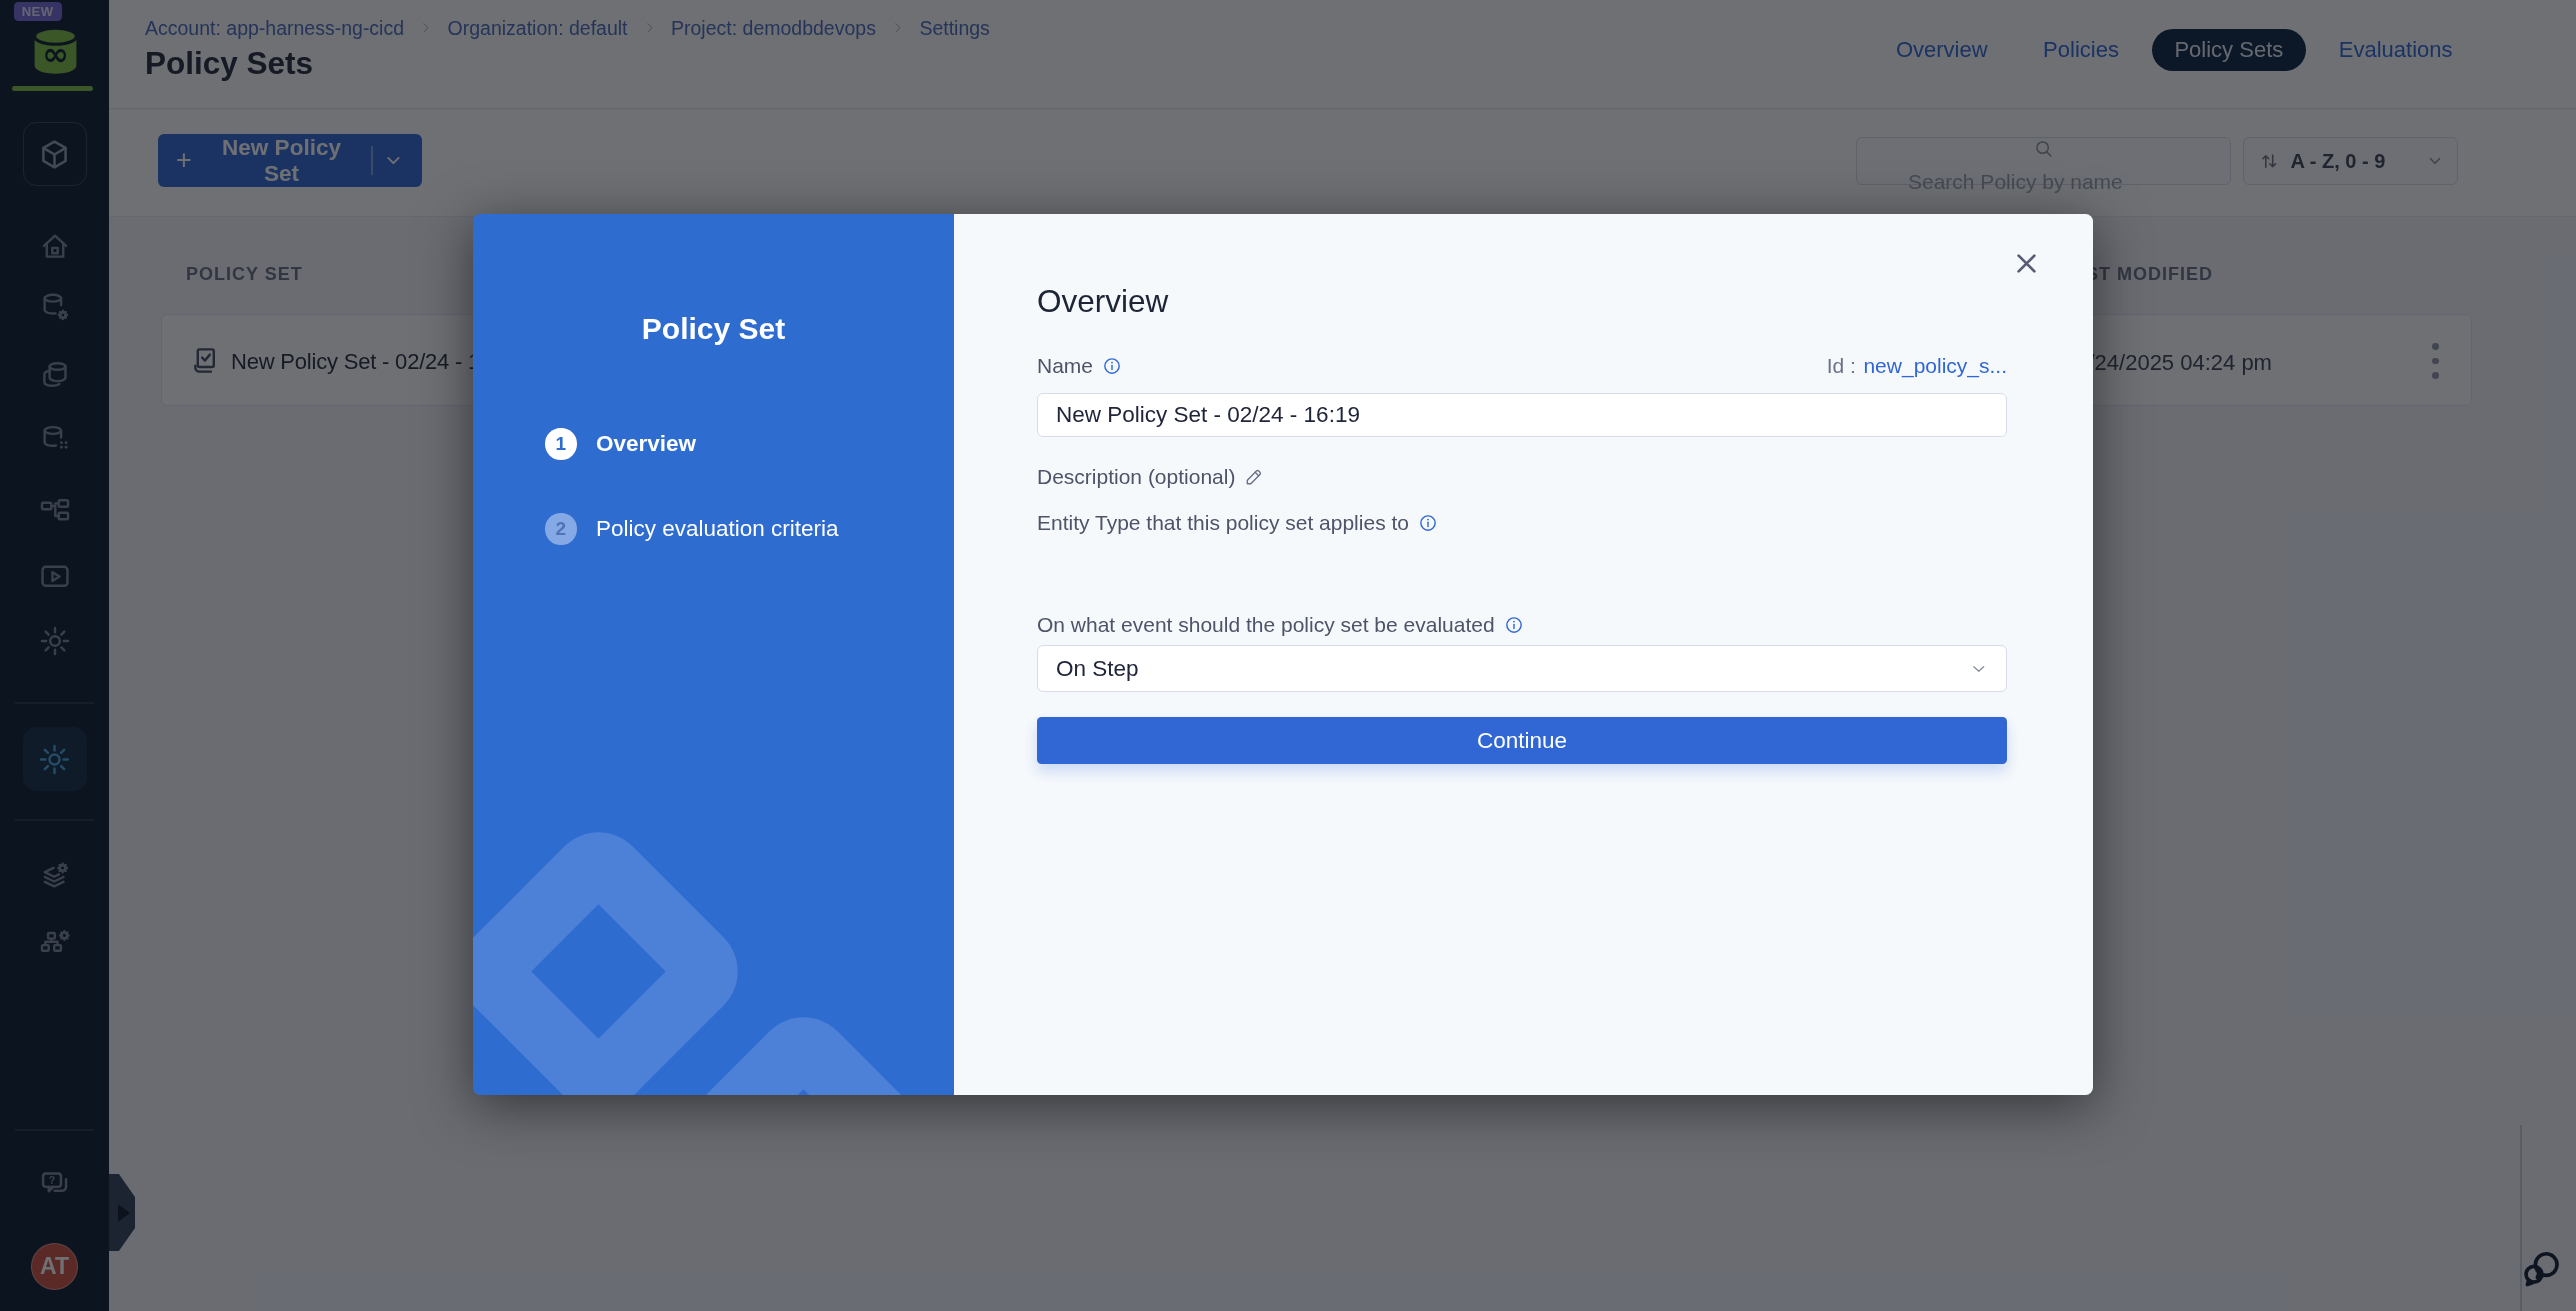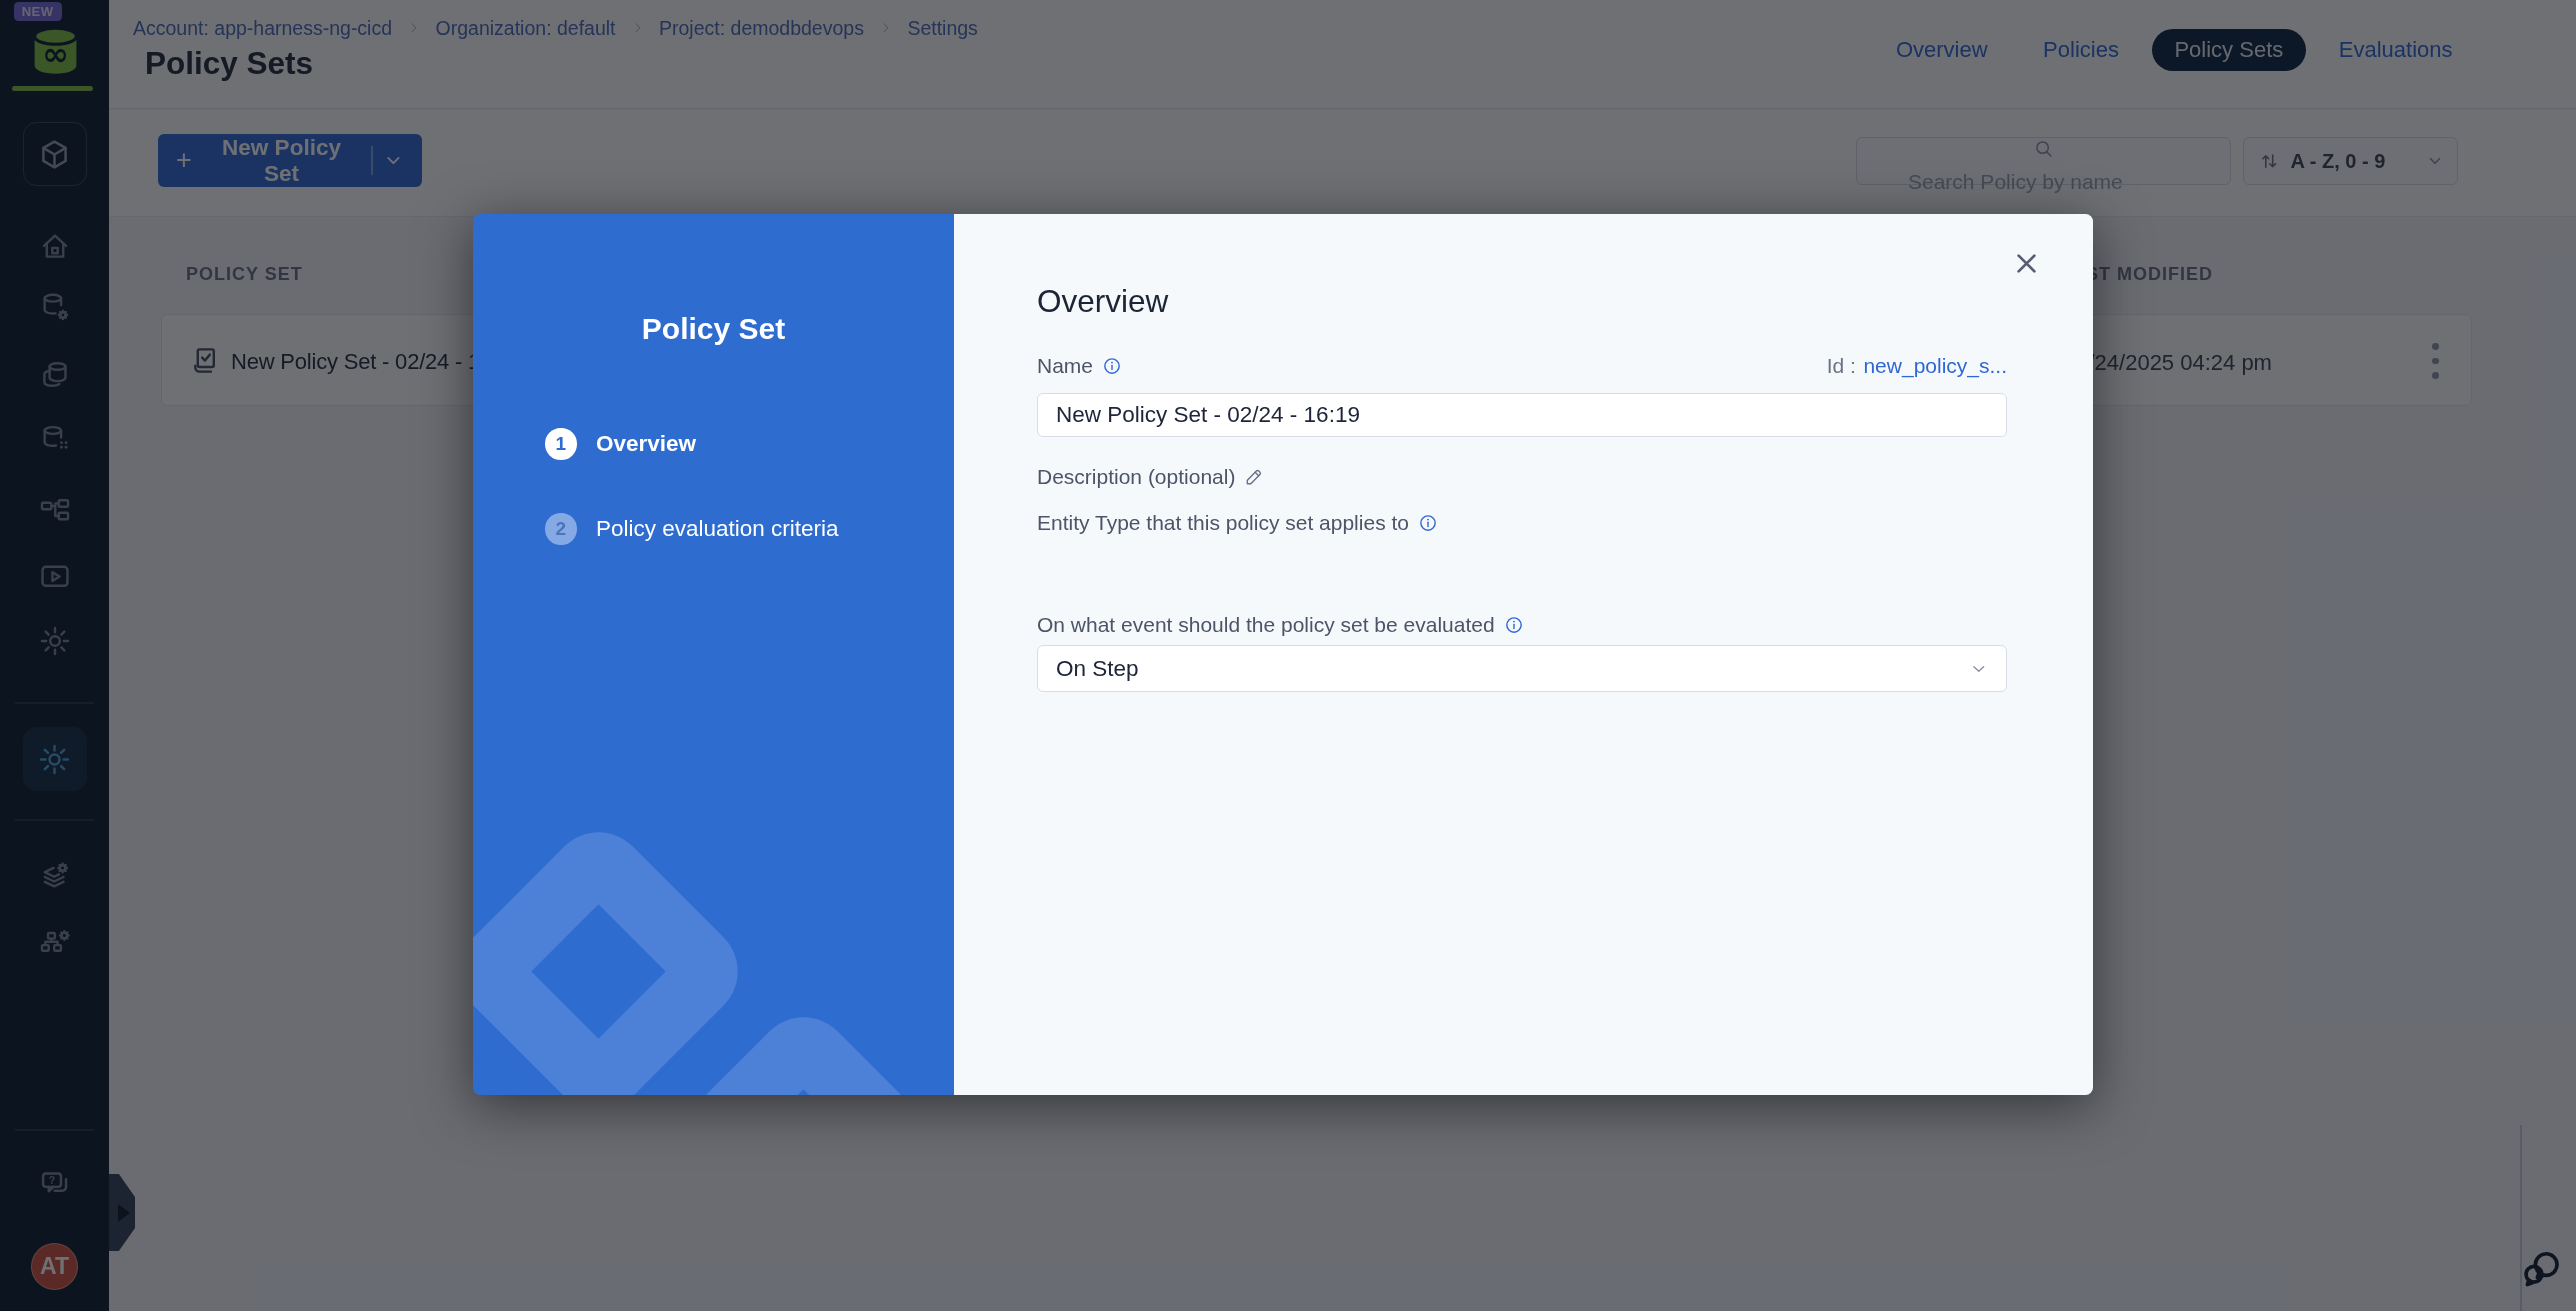--- a/index.html
+++ b/index.html
@@ -34,21 +34,21 @@
           background:var(--avatar-bg);color:#fff;font-size:23px;font-weight:700;
           display:flex;align-items:center;justify-content:center;border:1.5px solid rgba(255,255,255,.35);}
   .side-tab{position:absolute;left:109px;top:1174px;width:26px;height:77px;background:#33415a;z-index:2;
             clip-path:polygon(0 0,38% 0,100% 30%,100% 70%,38% 100%,0 100%);
             display:flex;align-items:center;justify-content:center;}
   .side-tab .tri{width:0;height:0;border-top:9px solid transparent;border-bottom:9px solid transparent;
                  border-left:12px solid #0d1726;margin-left:3px;}
 
   
   .topbar{position:absolute;left:109px;top:0;right:0;height:109px;background:#fff;border-bottom:1.5px solid #e5e7ef;}
-  .crumbs{position:absolute;left:24px;top:16.5px;display:flex;align-items:center;gap:15px;font-size:19.5px;}
+  .crumbs{position:absolute;left:36px;top:16.5px;display:flex;align-items:center;gap:15px;font-size:19.5px;}
   .crumb{color:var(--link-blue);text-decoration:none;white-space:nowrap;}
   .crumb-sep{width:13.5px;height:13.5px;color:#98a0b3;}
   .page-title{position:absolute;left:36px;top:45px;font-size:31.5px;font-weight:700;color:var(--text-dark);}
   .hnav{position:absolute;top:28.5px;right:101px;display:flex;align-items:center;gap:10.5px;}
   .hnav .navlink{font-size:22px;font-weight:500;color:var(--primary);padding:0 22.5px;height:42px;
                  line-height:42px;border-radius:21px;text-decoration:none;white-space:nowrap;}
   .hnav .navlink.active{background:var(--pill-bg);color:#e8ebf2;}
 
   .toolbar{position:absolute;left:109px;top:110px;right:0;height:107px;background:#fff;border-bottom:1.5px solid #ebecf2;}
   .btn-new{position:absolute;left:49px;top:24px;width:264px;height:53px;border:none;border-radius:6px;
@@ -441,15 +441,16 @@
 
     <div class="frow sel sel-2">
       <span class="sel-value">On Step</span>
       <span class="chev ic">
           <svg viewBox="0 0 24 24">
             <path d="M6 9.5l6 5.5 6-5.5"></path>
           </svg>
         </span>
     </div>
 
+    <button class="frow continue-btn">Continue</button>
   </section>
 </div>
 
 
 </body></html>

